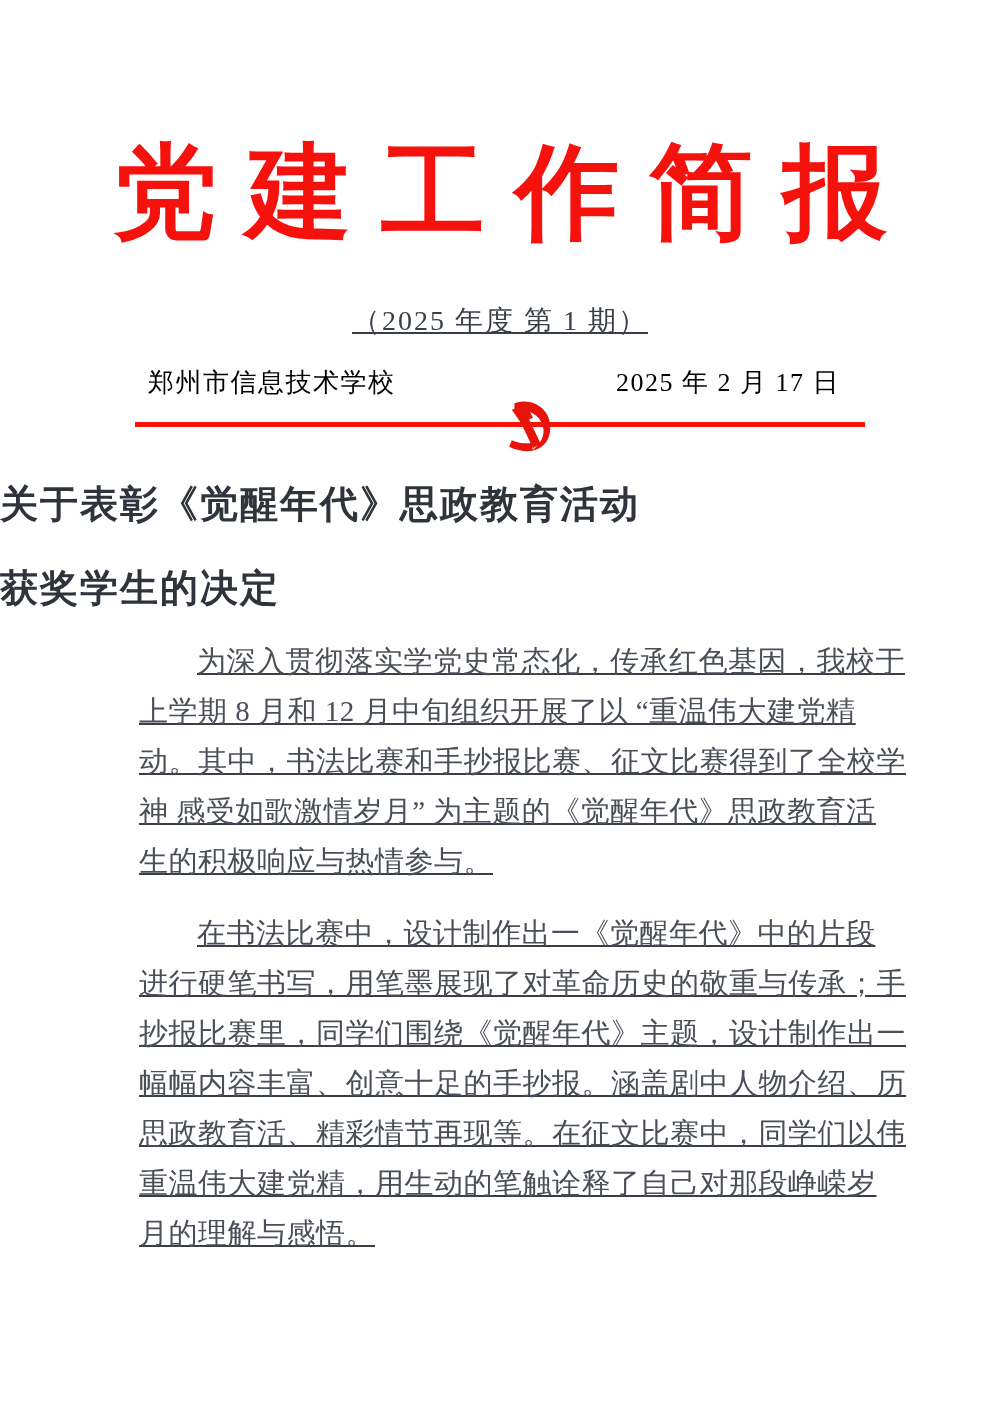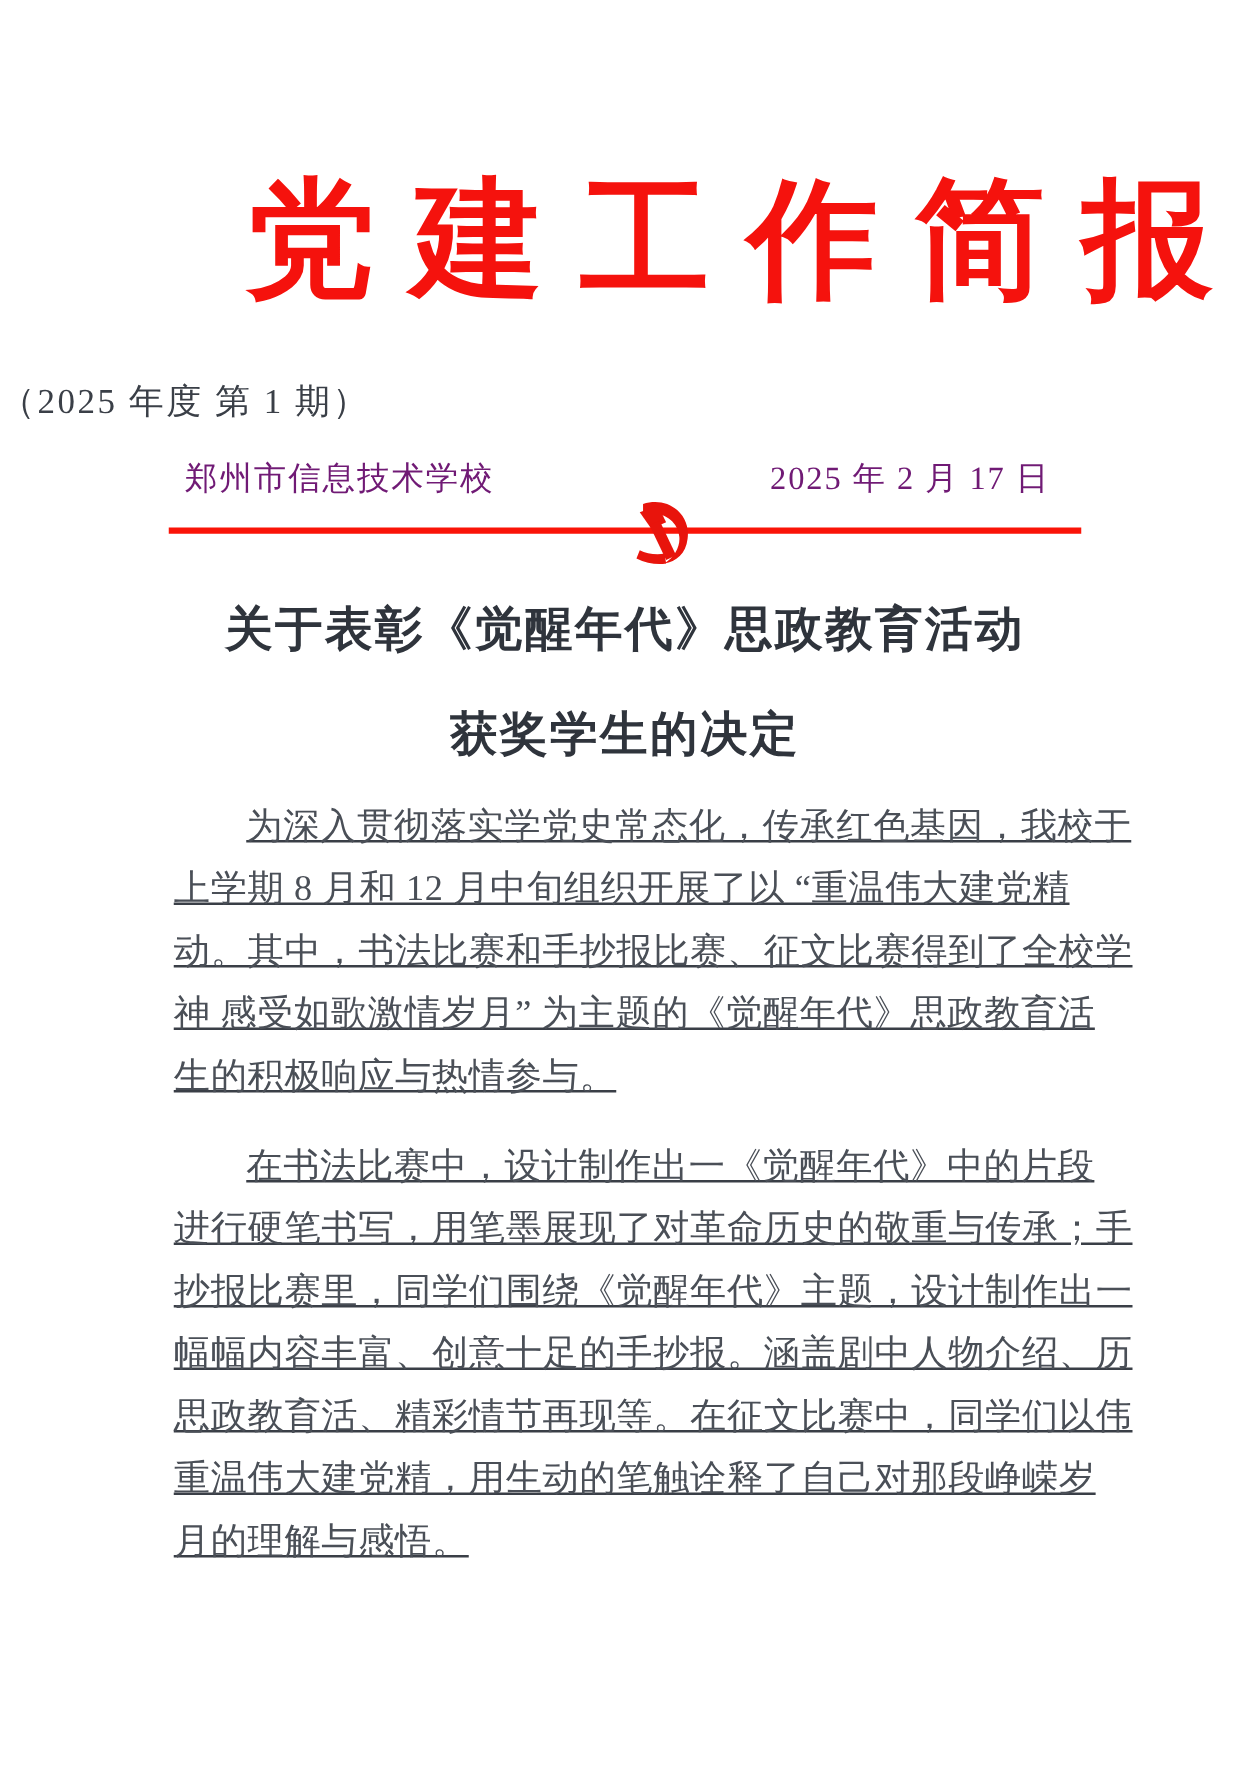--- a/index.html
+++ b/index.html
@@ -34,47 +34,48 @@
   }
   .masthead-title {
     font-family: "Liberation Serif", "DejaVu Serif", serif;
     font-size: 104px;
     font-weight: 700;
     color: #f5120d;
     letter-spacing: 30px;
     text-indent: 30px;
     line-height: 1.25;
     white-space: nowrap;
-    text-align: right;
   }
 
   
   .issue-line {
     position: absolute;
     top: 302px;
     left: 0;
     width: 1000px;
+    text-align: center;
     font-size: 28px;
     letter-spacing: 2px;
     color: #3a3f47;
     white-space: nowrap;
+    text-decoration: underline;
   }
 
   
   .meta-row {
     position: absolute;
     top: 365px;
     left: 148px;
     width: 704px;
     display: flex;
     justify-content: space-between;
     align-items: baseline;
     font-size: 26px;
     letter-spacing: 1.5px;
-    color: #701a75;
+    color: #000000;
     white-space: nowrap;
   }
   .meta-org { text-align: left; }
   .meta-date { text-align: right; padding-right: 12px; }
 
   
   .rule-wrap {
     position: absolute;
     top: 408px;
     left: 0;
@@ -96,21 +97,21 @@
     width: 66px;
     height: 66px;
   }
 
   
   .doc-title {
     position: absolute;
     top: 462px;
     left: 0;
     width: 1000px;
-    text-align: center;
+    text-align: left;
   }
   .doc-title-line {
     font-family: "Liberation Serif", "DejaVu Serif", serif;
     font-size: 38px;
     font-weight: 700;
     color: #2f343c;
     letter-spacing: 2px;
     line-height: 84px;
     white-space: nowrap;
   }

